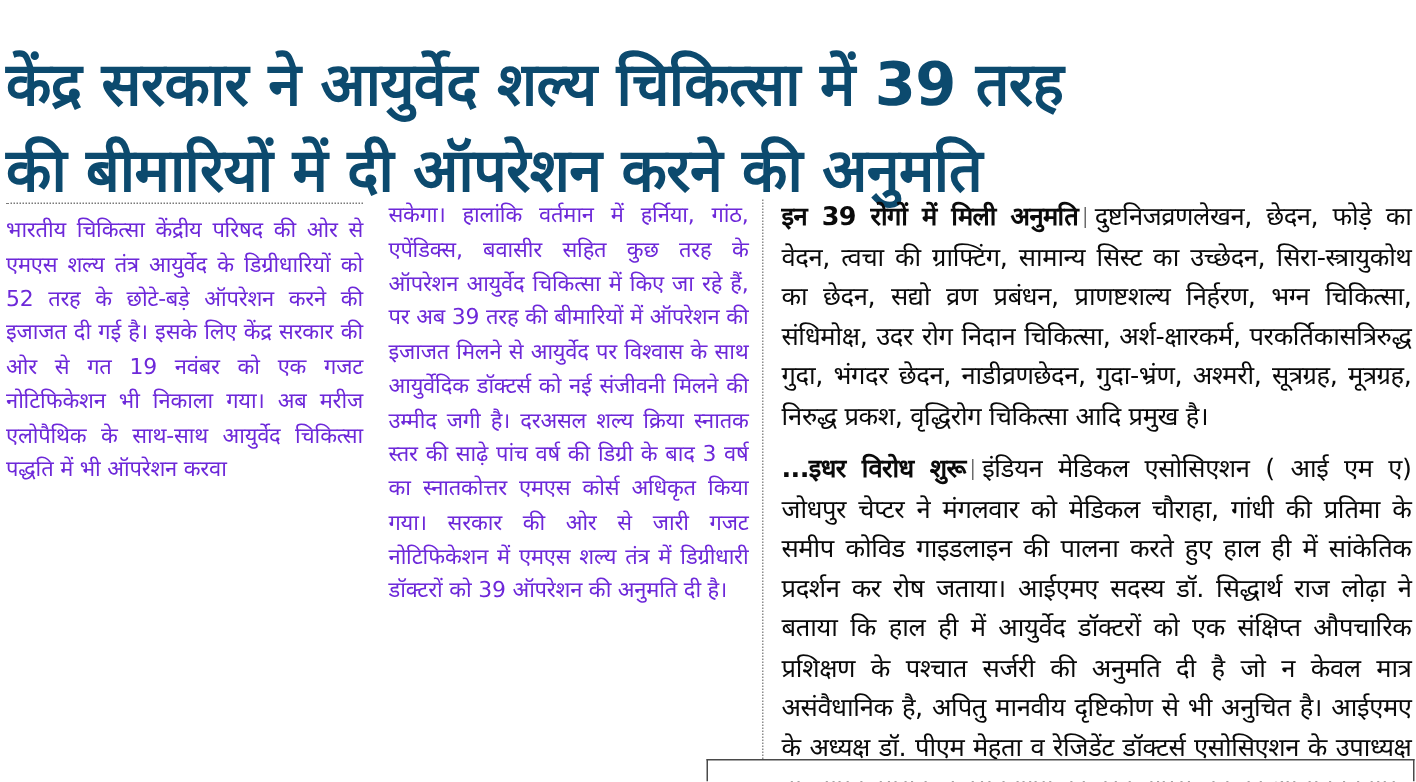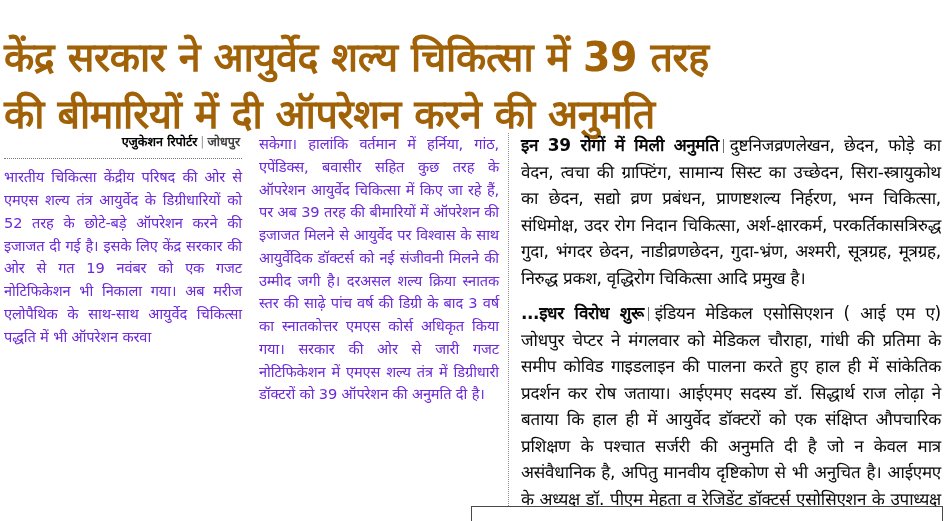--- a/index.html
+++ b/index.html
@@ -26,21 +26,21 @@
   .headline {
     position: absolute;
     left: 4px;
     top: 2px;
     width: 936px;
     font-family: "DejaVu Sans", "Liberation Sans", sans-serif;
     font-weight: 700;
     font-size: 40px;
     line-height: 1.42;
     letter-spacing: -0.4px;
-    color: #a16207;
+    color: #0c4a6e;
     white-space: nowrap;
   }
   .headline .hl-line {
     display: block;
     transform: scaleX(0.985);
     transform-origin: left center;
   }
 
   
   .cols {
@@ -159,23 +159,20 @@
   <h1 class="headline">
     <span class="hl-line">केंद्र सरकार ने आयुर्वेद शल्य चिकित्सा में 39 तरह</span>
     <span class="hl-line">की बीमारियों में दी ऑपरेशन करने की अनुमति</span>
   </h1>
 
   <div class="vrule"></div>
 
   <div class="cols">
 
     <div class="col col-1">
-      <div class="byline">
-        <span>एजुकेशन रिपोर्टर</span><span class="sep">|</span><span class="place">जोधपुर</span>
-      </div>
       <hr class="hrule-dotted">
       <p class="body-text">भारतीय चिकित्सा केंद्रीय परिषद की ओर से एमएस शल्य तंत्र आयुर्वेद के डिग्रीधारियों को 52 तरह के छोटे-बड़े ऑपरेशन करने की इजाजत दी गई है। इसके लिए केंद्र सरकार की ओर से गत 19 नवंबर को एक गजट नोटिफिकेशन भी निकाला गया। अब मरीज एलोपैथिक के साथ-साथ आयुर्वेद चिकित्सा पद्धति में भी ऑपरेशन करवा</p>
     </div>
 
     <div class="col col-2">
       <p class="body-text">सकेगा। हालांकि वर्तमान में हर्निया, गांठ, एपेंडिक्स, बवासीर सहित कुछ तरह के ऑपरेशन आयुर्वेद चिकित्सा में किए जा रहे हैं, पर अब 39 तरह की बीमारियों में ऑपरेशन की इजाजत मिलने से आयुर्वेद पर विश्वास के साथ आयुर्वेदिक डॉक्टर्स को नई संजीवनी मिलने की उम्मीद जगी है। दरअसल शल्य क्रिया स्नातक स्तर की साढ़े पांच वर्ष की डिग्री के बाद 3 वर्ष का स्नातकोत्तर एमएस कोर्स अधिकृत किया गया। सरकार की ओर से जारी गजट नोटिफिकेशन में एमएस शल्य तंत्र में डिग्रीधारी डॉक्टरों को 39 ऑपरेशन की अनुमति दी है।</p>
     </div>
 
     <div class="col col-3">
 

